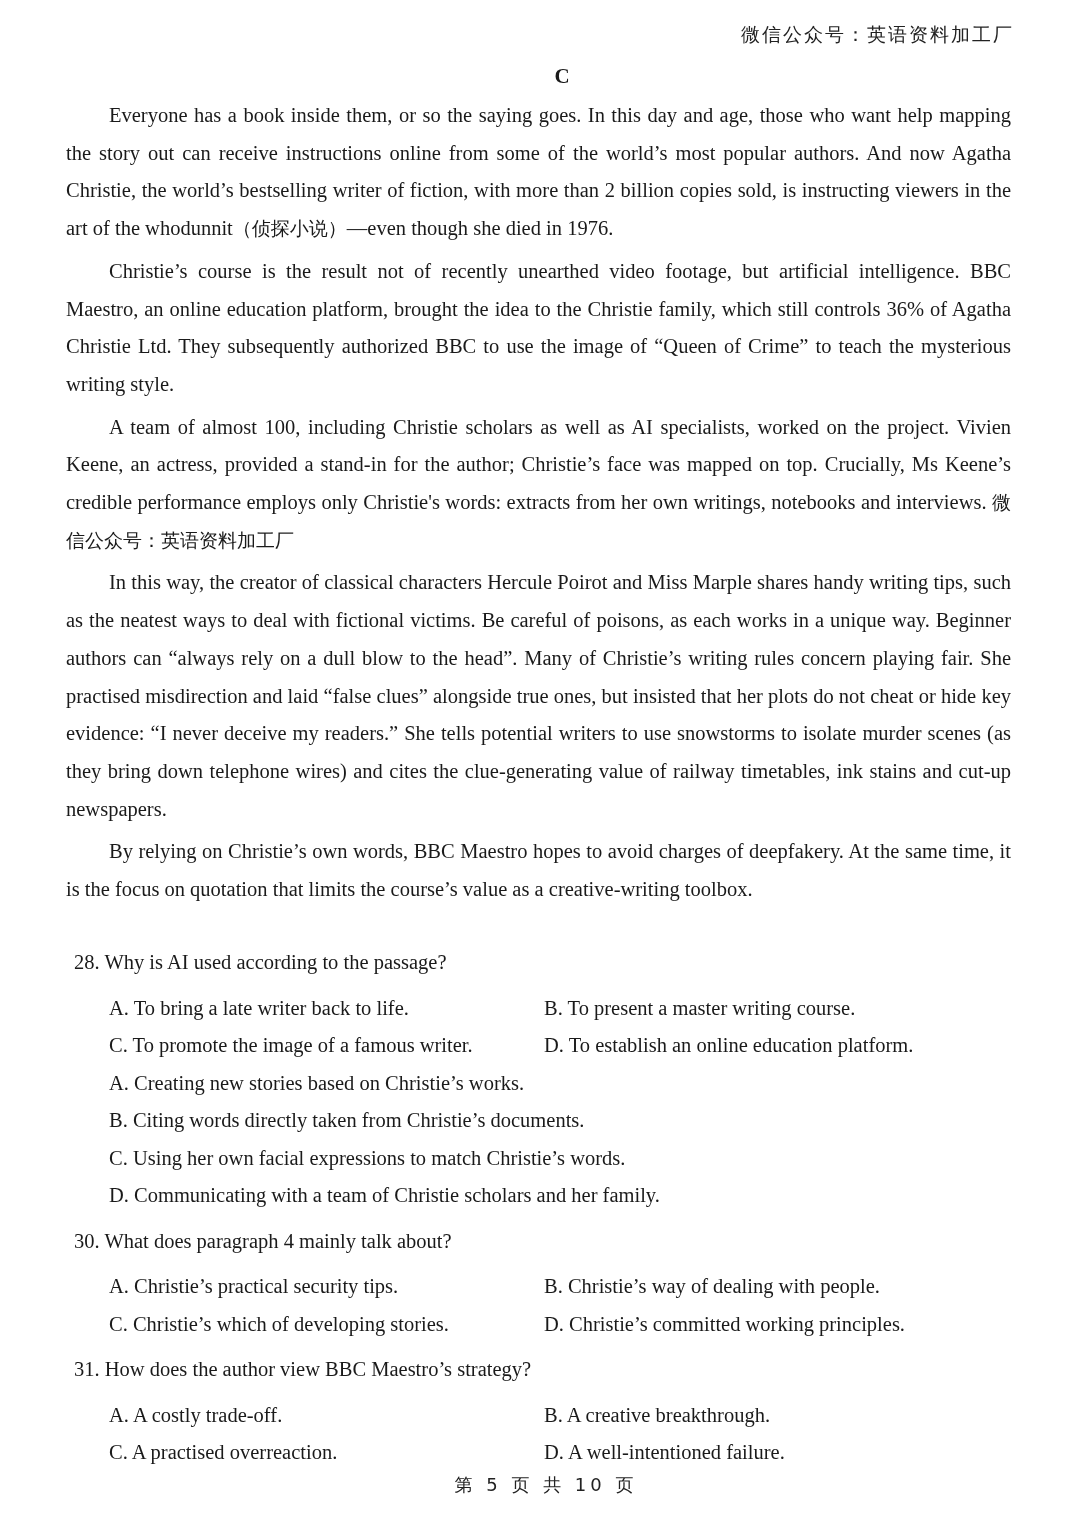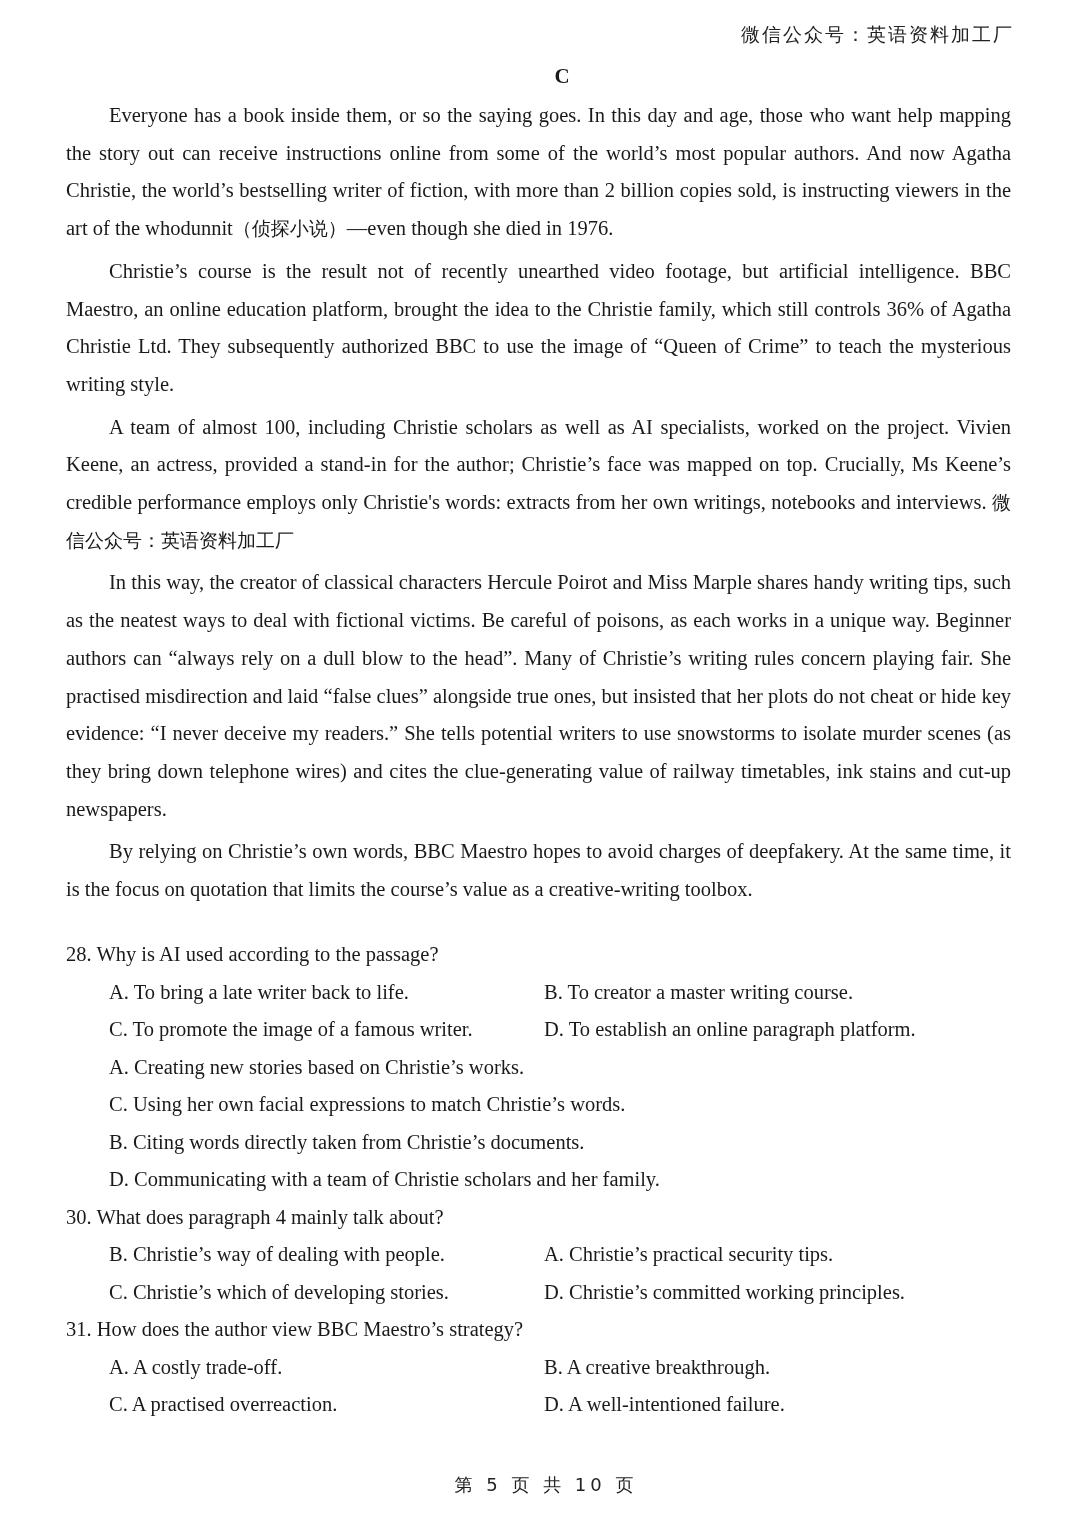--- a/index.html
+++ b/index.html
@@ -53,21 +53,21 @@
     }
     .questions {
       position: absolute;
       top: 936px;
       left: 66px;
       width: 960px;
       font-size: 20.5px;
       line-height: 37.5px;
     }
     .q-stem {
-      margin: 0;
+      margin: 8px;
     }
     .opt-row {
       display: flex;
       padding-left: 43px;
     }
     .opt-row .opt {
       width: 435px;
       flex: 0 0 auto;
     }
     .opt-col {
@@ -100,40 +100,40 @@
   <p>In this way, the creator of classical characters Hercule Poirot and Miss Marple shares handy writing tips, such as the neatest ways to deal with fictional victims. Be careful of poisons, as each works in a unique way. Beginner authors can “always rely on a dull blow to the head”. Many of Christie’s writing rules concern playing fair. She practised misdirection and laid “false clues” alongside true ones, but insisted that her plots do not cheat or hide key evidence: “I never deceive my readers.” She tells potential writers to use snowstorms to isolate murder scenes (as they bring down telephone wires) and cites the clue-generating value of railway timetables, ink stains and cut-up newspapers.</p>
   <p>By relying on Christie’s own words, BBC Maestro hopes to avoid charges of deepfakery. At the same time, it is the focus on quotation that limits the course’s value as a creative-writing toolbox.</p>
 </div>
 
 <div class="questions">
 
   <div>
     <div class="q-stem">28. Why is AI used according to the passage?</div>
     <div class="opt-row">
       <div class="opt">A. To bring a late writer back to life.</div>
-      <div class="opt">B. To creator a master writing course.</div>
+      <div class="opt">B. To present a master writing course.</div>
     </div>
     <div class="opt-row">
       <div class="opt">C. To promote the image of a famous writer.</div>
-      <div class="opt">D. To establish an online paragraph platform.</div>
+      <div class="opt">D. To establish an online education platform.</div>
     </div>
   </div>
 
   <div>
     <div class="opt-col">A. Creating new stories based on Christie’s works.</div>
+    <div class="opt-col">B. Citing words directly taken from Christie’s documents.</div>
     <div class="opt-col">C. Using her own facial expressions to match Christie’s words.</div>
-    <div class="opt-col">B. Citing words directly taken from Christie’s documents.</div>
     <div class="opt-col">D. Communicating with a team of Christie scholars and her family.</div>
   </div>
 
   <div>
     <div class="q-stem">30. What does paragraph 4 mainly talk about?</div>
     <div class="opt-row">
+      <div class="opt">A. Christie’s practical security tips.</div>
       <div class="opt">B. Christie’s way of dealing with people.</div>
-      <div class="opt">A. Christie’s practical security tips.</div>
     </div>
     <div class="opt-row">
       <div class="opt">C. Christie’s which of developing stories.</div>
       <div class="opt">D. Christie’s committed working principles.</div>
     </div>
   </div>
 
   <div>
     <div class="q-stem">31. How does the author view BBC Maestro’s strategy?</div>
     <div class="opt-row">

